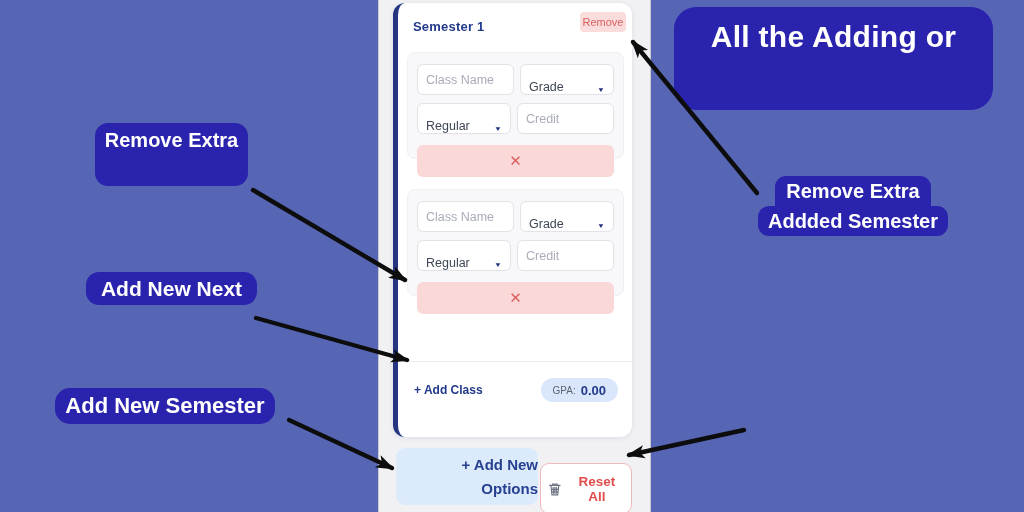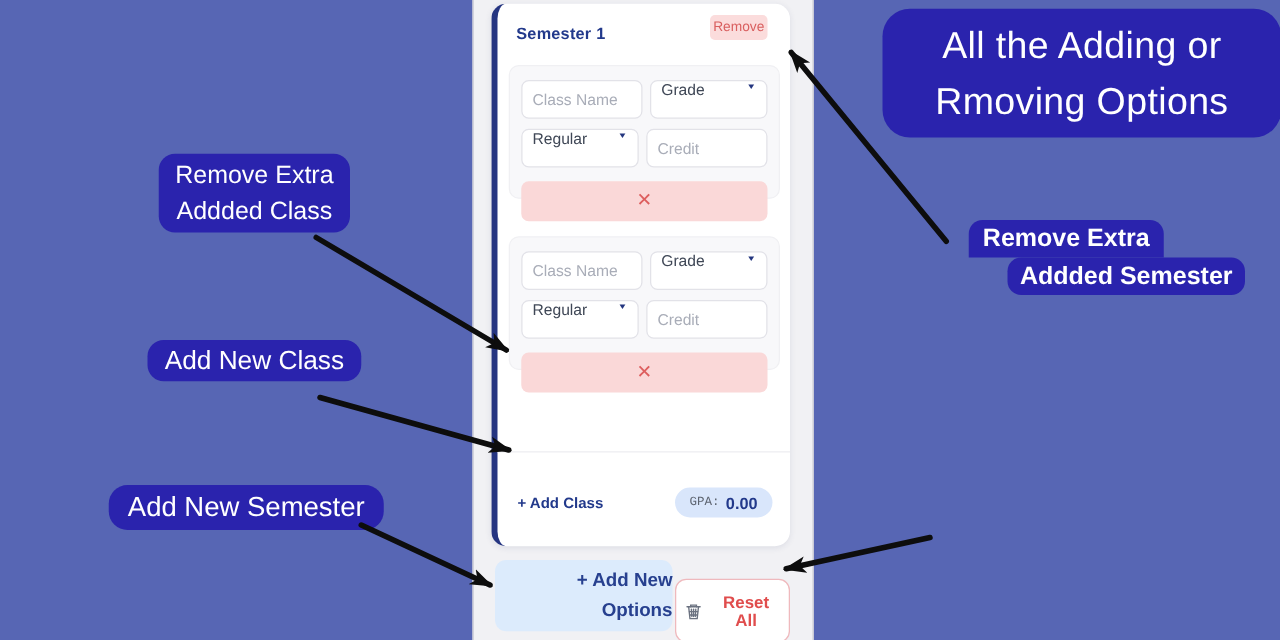--- a/index.html
+++ b/index.html
@@ -7,71 +7,71 @@
   .stage{position:relative;width:1024px;height:512px;background:#5766b4;overflow:hidden;}
 
   
   .phone-column{position:absolute;left:378px;top:0;width:273px;height:512px;
     background:#f1f1f4;border-left:1px solid #c9c9d2;border-right:1px solid #c9c9d2;}
 
   
   .semester-card{position:absolute;left:393px;top:3px;width:239px;height:434px;
     background:#ffffff;border-left:5px solid #253581;border-radius:12px;
     box-shadow:0 1px 5px rgba(40,50,100,.10);}
-  .card-header{position:absolute;left:0;top:0;right:12px;height:44px;}
+  .card-header{position:absolute;left:0;top:0;right:0;height:44px;}
   .semester-title{position:absolute;left:15px;top:16px;font-size:13px;font-weight:bold;color:#22398b;letter-spacing:.2px;}
   .remove-btn{position:absolute;right:6px;top:9px;width:46px;height:20px;background:#fbdcdc;
     border:none;border-radius:4px;color:#d95f5f;font-size:11px;line-height:20px;padding:0;cursor:pointer;}
 
   .class-group{position:absolute;left:9px;width:217px;height:107px;background:#f8f8fa;
     border:1px solid #f0f0f3;border-radius:8px;padding:11px 9px 0 9px;}
   .cg-1{top:49px;} .cg-2{top:186px;}
   .field-row{display:flex;gap:6px;margin-bottom:8px;}
   .text-input{width:97px;height:31px;border:1px solid #e2e2e8;border-radius:6px;background:#fff;
     padding:0 8px;font-size:12.5px;color:#3f4756;outline:none;}
   .text-input::placeholder{color:#a9adb8;}
   .select-box{width:94px;height:31px;border:1px solid #e2e2e8;border-radius:6px;background:#fff;
-    padding:0 8px;font-size:12.5px;color:#3f4756;display:flex;align-items:flex-start;justify-content:space-between;cursor:pointer;}
+    padding:0 8px;font-size:12.5px;color:#3f4756;display:flex;align-items:flex-end;justify-content:space-between;cursor:pointer;}
   .select-box .caret{font-size:8px;color:#24367f;transform:scaleY(.8);}
   .x-btn{width:197px;height:32px;background:#fad8d8;border:none;border-radius:6px;
     color:#dd5e5e;font-size:15px;line-height:32px;text-align:center;padding:0;margin-top:3px;cursor:pointer;}
 
   .card-footer{position:absolute;left:0;right:0;top:358px;border-top:1px solid #ededf1;
-    display:flex;align-items:center;justify-content:space-between;padding:28px 14px 0 16px;}
+    display:flex;align-items:center;justify-content:space-between;padding:16px 14px 0 16px;}
   .add-class-link{font-size:12px;font-weight:bold;color:#22398b;cursor:pointer;}
   .gpa-pill{background:#d9e6fb;border-radius:12px;height:24px;display:flex;align-items:center;padding:0 12px;gap:5px;}
-  .gpa-label{font-size:10px;color:#5d6470;font-family:Liberation Mono, monospace;}
+  .gpa-label{font-size:10px;color:#5d6470;}
   .gpa-value{font-size:13px;font-weight:bold;color:#22398b;}
 
   
   .add-semester-btn{position:absolute;left:396px;top:448px;width:142px;height:57px;background:#dcebfc;
     border:none;border-radius:9px;color:#27408f;font-size:15px;font-weight:600;line-height:24px;
     text-align:right;padding:5px 0;cursor:pointer;}
   .reset-btn{position:absolute;left:540px;top:450px;width:92px;height:51px;background:#ffffff;
     border:1.5px solid #efb9bd;border-radius:9px;color:#e04d4d;font-size:13.5px;font-weight:bold;
     display:flex;align-items:center;justify-content:center;gap:6px;cursor:pointer;margin-top:13px;}
   .trash-icon{width:16px;height:16px;display:inline-block;}
 
   
-  .ann{position:absolute;background:#2a23ad;color:#ffffff;font-weight:normal;text-align:center;margin-left:32px;}
+  .ann{position:absolute;background:#2a23ad;color:#ffffff;font-weight:bold;text-align:center;}
   .ann-big{left:674px;top:7px;width:319px;height:103px;border-radius:22px;
     font-size:30px;line-height:45px;padding-top:7px;letter-spacing:.3px;}
   .ann-remove-class{left:95px;top:123px;width:153px;height:63px;border-radius:13px;
     font-size:20px;line-height:29px;padding-top:3px;}
   .ann-add-class{left:86px;top:272px;width:171px;height:33px;border-radius:13px;
     font-size:21px;line-height:33px;}
   .ann-add-semester{left:55px;top:388px;width:220px;height:36px;border-radius:15px;
     font-size:22px;line-height:36px;}
   .ann-reset{left:747px;top:415px;width:233px;height:65px;border-radius:14px;
     font-size:20px;line-height:30px;padding-top:3px;}
   .ann-stack{position:absolute;left:758px;top:176px;width:190px;background:transparent;text-align:center;}
   .ann-stack span{display:block;margin:0 auto;background:#2a23ad;color:#fff;font-weight:bold;
     font-size:20px;line-height:30px;border-radius:11px;}
   .ann-stack .l1{width:156px;border-bottom-left-radius:0;border-bottom-right-radius:0;}
-  .ann-stack .l2{width:190px;margin-left:48px;}
+  .ann-stack .l2{width:190px;}
 
   
   .arrows{position:absolute;left:0;top:0;width:1024px;height:512px;pointer-events:none;}
 </style>
 </head>
 <body>
 
 <div class="stage">
 
   <div class="phone-column"></div>
@@ -141,30 +141,28 @@
         <path d="M12 9.5v9"></path>
         <path d="M14.7 9.5l-.6 9"></path>
       <path d="M7 12.5h10"></path>
         <path d="M7.4 16.5h9.2"></path>
     </svg>
     <span>Reset All</span>
   </button>
 
   <div class="ann ann-big">
     <span>All the Adding or</span><br>
-    <span>Rmoving Options</span>
   </div>
 
   <div class="ann ann-remove-class">
     <span>Remove Extra</span><br>
-    <span>Addded Class</span>
   </div>
 
   <div class="ann ann-add-class">
-    <span>Add New Class</span>
+    <span>Add New Next</span>
   </div>
 
   <div class="ann ann-add-semester">
     <span>Add New Semester</span>
   </div>
 
   <div class="ann-stack">
     <span class="l1">Remove Extra</span>
     <span class="l2">Addded Semester</span>
   </div>

